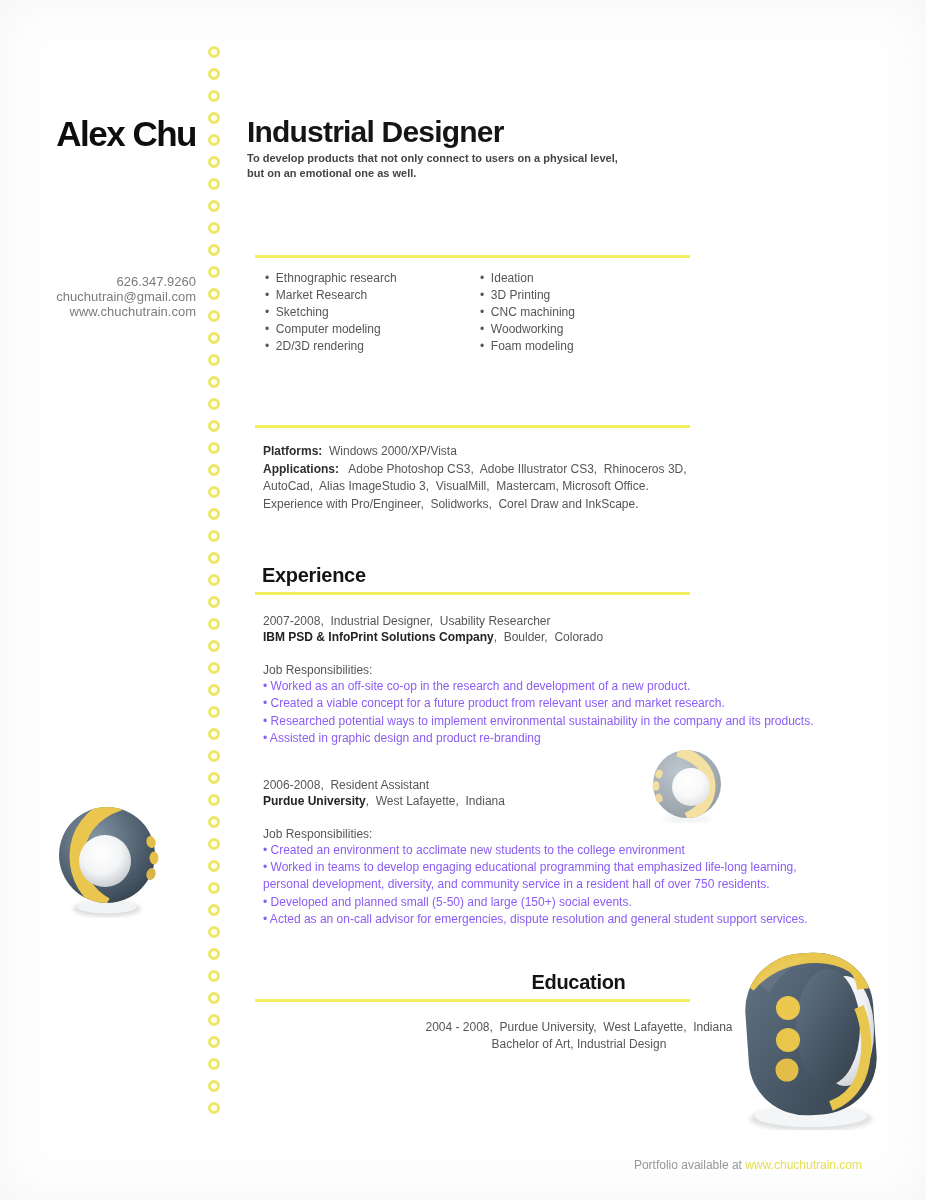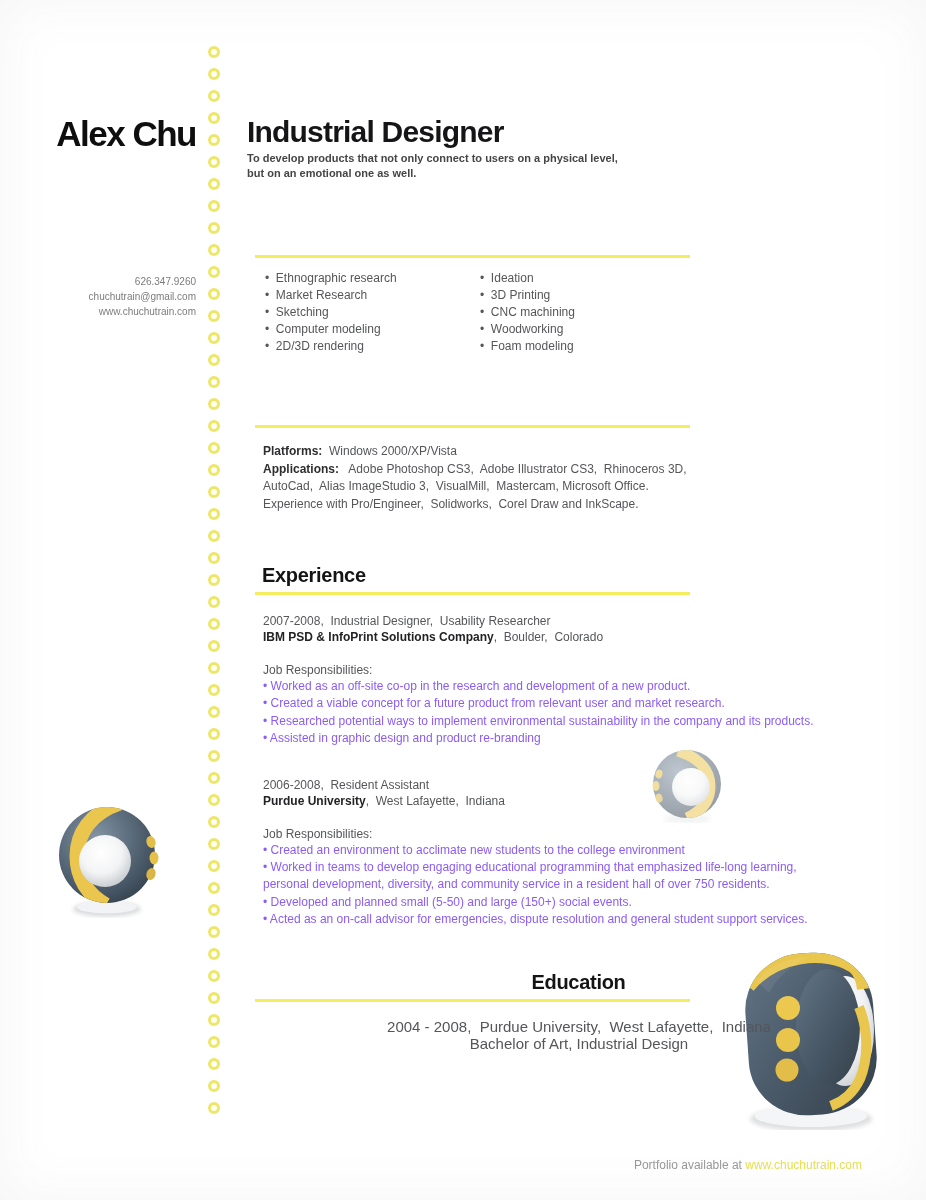--- a/index.html
+++ b/index.html
@@ -7,21 +7,21 @@
     width:926px;height:1200px;position:relative;background:#ffffff;
     font-family:"Liberation Sans", sans-serif;overflow:hidden;color:#55565a;
   }
   .edge-vignette{position:absolute;inset:0;box-shadow:inset 0 0 55px rgba(110,110,110,.07);pointer-events:none;z-index:6;}
 
   
   .sidebar-name-block{position:absolute;left:28px;top:116px;width:168px;text-align:right;z-index:2;}
   .person-name{font-size:35px;font-weight:bold;color:#0e0e0f;letter-spacing:-1.5px;line-height:36px;}
   .address{margin-top:5px;font-size:10.5px;color:#7b7c7f;line-height:15px;}
   .sidebar-contact-block{position:absolute;left:28px;top:274px;width:168px;text-align:right;z-index:2;
-    font-size:10px;color:#7b7c7f;line-height:15px;}
+    font-size:13px;color:#7b7c7f;line-height:15px;}
   .contact-line{white-space:pre;}
 
   
   .dots-col{position:absolute;left:207px;top:46px;width:13px;z-index:2;}
   .dot{width:6px;height:6px;border:3px solid #ede767;border-radius:50%;background:#fffef2;margin:0 auto 10px auto;}
 
   
   .main{position:absolute;left:0;top:0;z-index:2;}
   .title-block{position:absolute;left:247px;top:116px;width:480px;}
   .doc-title{font-size:30px;font-weight:bold;color:#151517;letter-spacing:-0.8px;line-height:32px;}
@@ -42,21 +42,21 @@
 
   .skill-block{margin-top:15px;margin-left:8px;font-size:12px;line-height:17.5px;color:#55565a;}
   .skill-label{font-weight:bold;color:#2e2e30;}
 
   .job-head{margin-top:18px;margin-left:8px;font-size:12px;line-height:16px;color:#55565a;}
   .job-head.second{margin-top:29px;}
   .company{font-weight:bold;color:#232325;}
   .resp-label{margin-top:17px;margin-left:8px;font-size:12px;line-height:16px;color:#55565a;}
   .resp-list{margin-left:8px;font-size:12px;line-height:17.4px;color:#8b5cf6;width:608px;}
 
-  .edu-lines{margin-top:17px;margin-left:8px;font-size:15px;line-height:16.5px;color:#55565a;}
+  .edu-lines{margin-top:17px;margin-left:8px;font-size:12px;line-height:16.5px;color:#55565a;}
 
   
   .decor{position:absolute;z-index:0;}
   .decor-sphere{left:48px;top:800px;}
   .decor-sphere-small{left:645px;top:748px;opacity:.52;}
   .decor-watch{left:733px;top:945px;}
 
   
   .footer{position:absolute;top:1134px;right:64px;z-index:3;font-size:12px;color:#97989a;white-space:pre;margin-top:24px;}
   .footer-link{color:#e7df52;}

